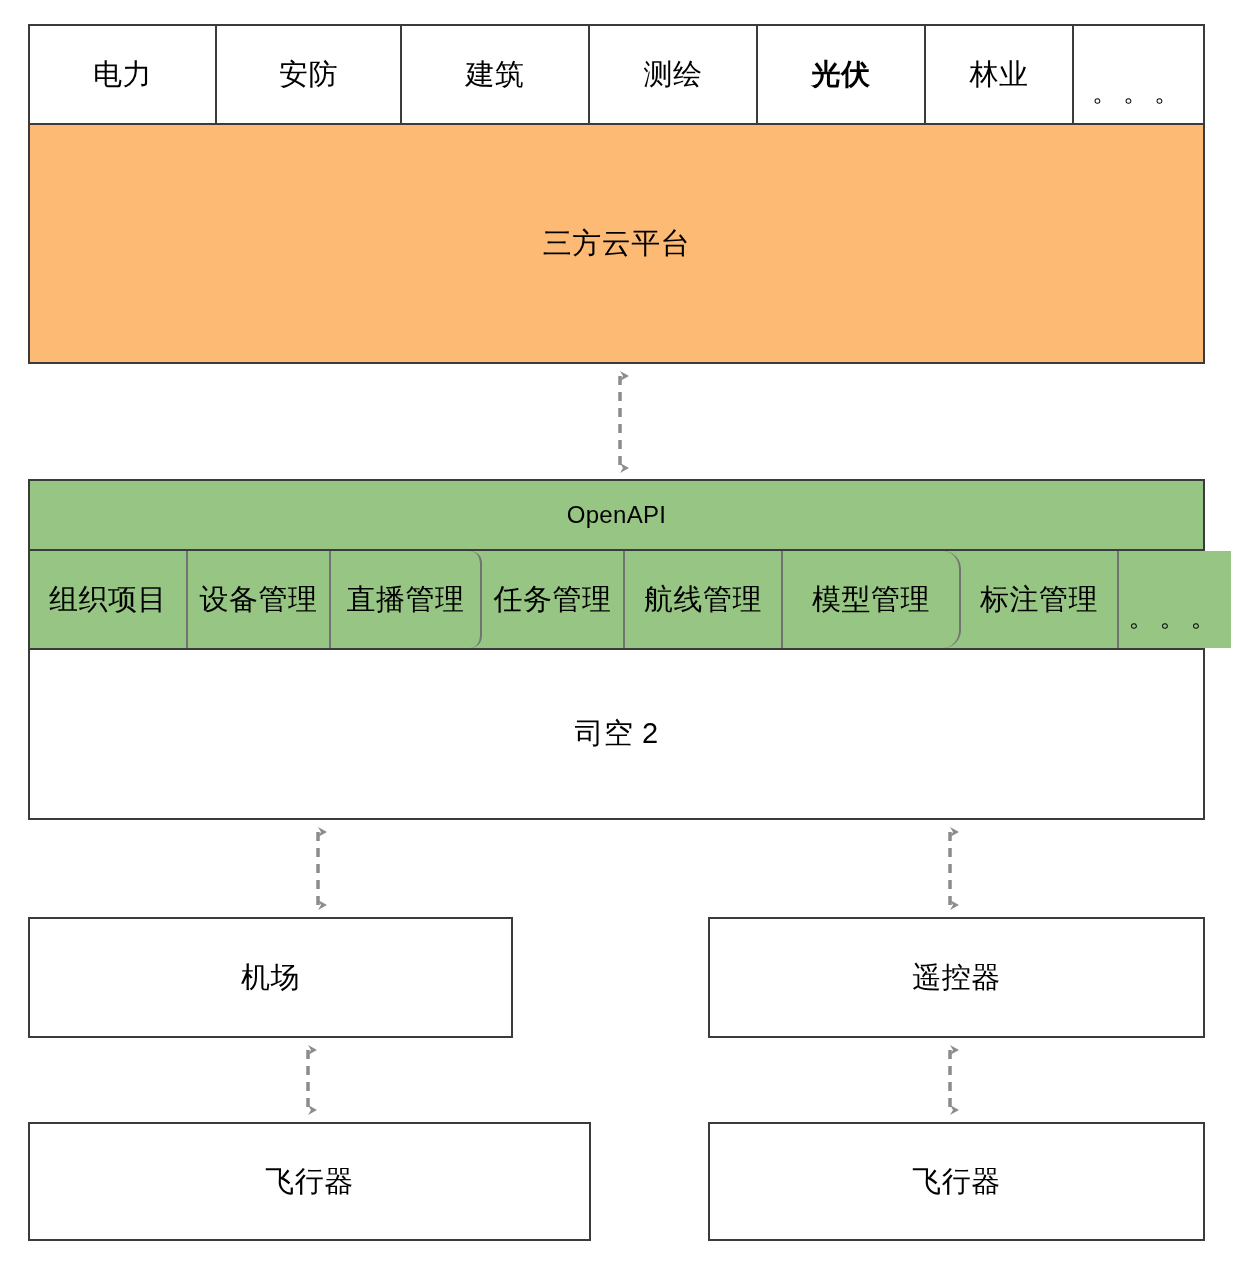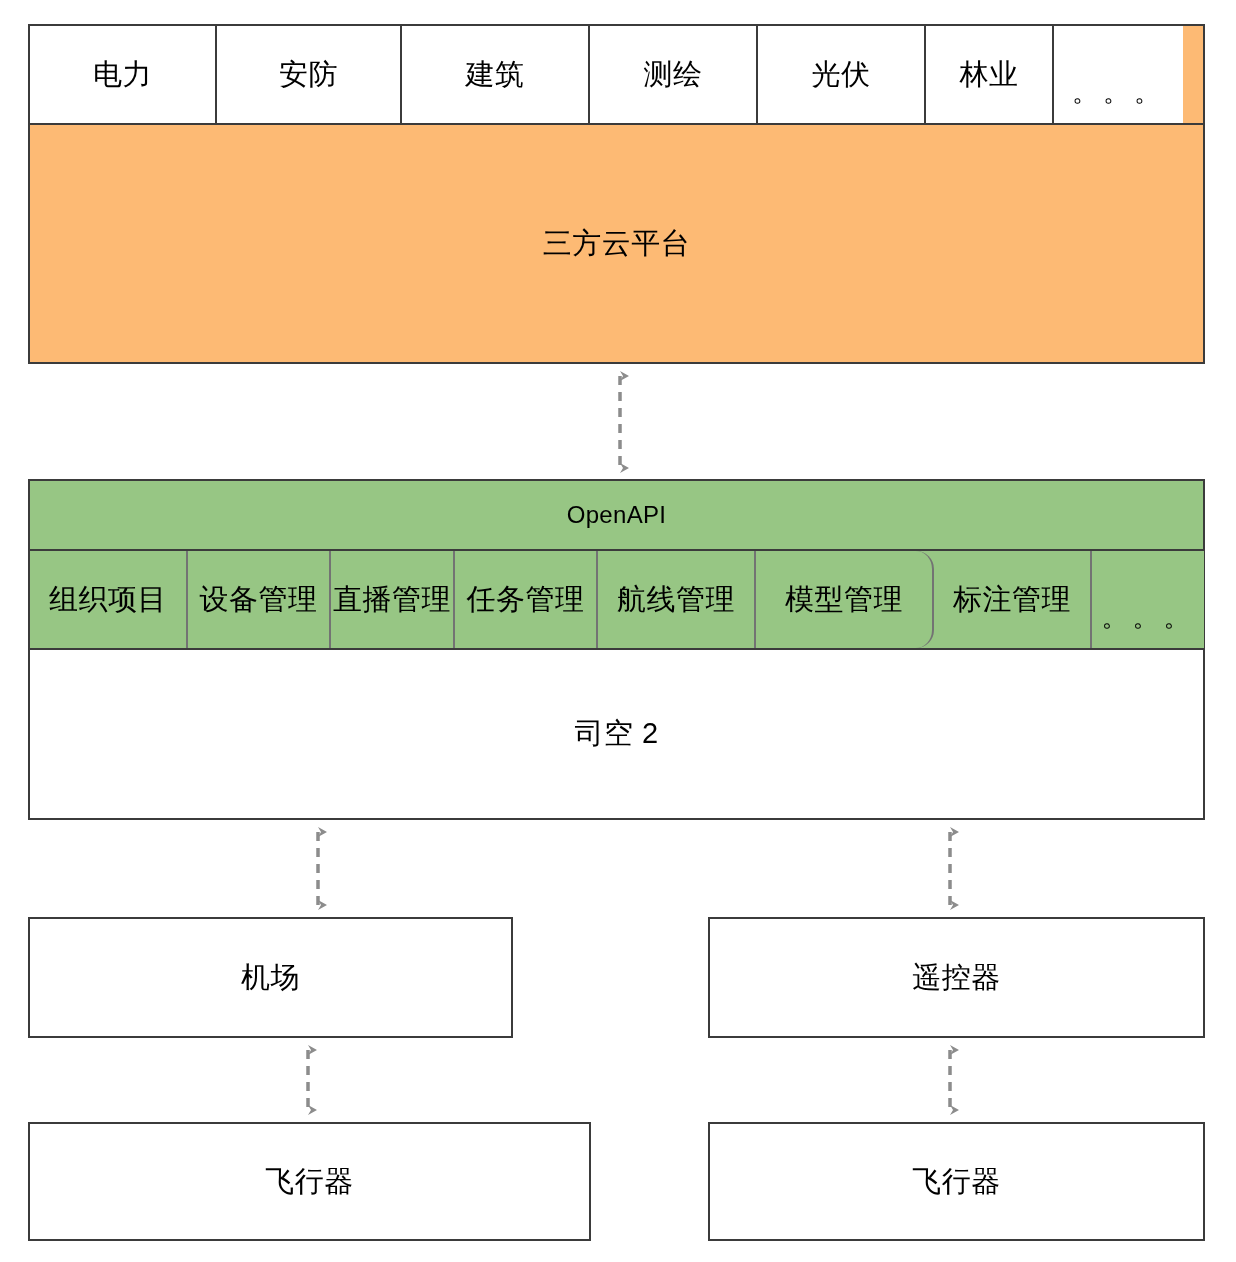--- a/index.html
+++ b/index.html
@@ -191,24 +191,24 @@
       </div>
       <div class="industry-cell" style="width: 185px; flex: 0 0 auto;">
         <span class="label">安防</span>
       </div>
       <div class="industry-cell" style="width: 188px; flex: 0 0 auto;">
         <span class="label">建筑</span>
       </div>
       <div class="industry-cell" style="width: 168px; flex: 0 0 auto;">
         <span class="label">测绘</span>
       </div>
-      <div class="industry-cell" style="width: 168px; flex: 0 0 auto;">
+      <div class="industry-cell" style="width: 168px; flex: 0 0 auto; font-weight: bold;">
         <span class="label">光伏</span>
       </div>
-      <div class="industry-cell" style="width: 128px; flex: 0 0 auto;">
+      <div class="industry-cell" style="width: 148px; flex: 0 0 auto;">
         <span class="label">林业</span>
       </div>
       <div class="industry-cell ellipsis-cell" style="width: 129px; flex: 0 0 auto;">
         <span class="label ellipsis">。。。</span>
       </div>
     </div>
     <div id="third-party-body">
       <span class="label">三方云平台</span>
     </div>
   </div>
@@ -229,21 +229,21 @@
     <div id="openapi-bar">
       <span id="openapi-label" class="label">OpenAPI</span>
     </div>
     <div id="module-row">
       <div class="module-cell" style="width: 158px; flex: 0 0 auto;">
         <span class="label">组织项目</span>
       </div>
       <div class="module-cell" style="width: 143px; flex: 0 0 auto;">
         <span class="label">设备管理</span>
       </div>
-      <div class="module-cell" style="width: 124px; flex: 0 0 auto;">
+      <div class="module-cell" style="width: 151px; flex: 0 0 auto; border-radius: 12px;">
         <span class="label">直播管理</span>
       </div>
       <div class="module-cell" style="width: 143px; flex: 0 0 auto;">
         <span class="label">任务管理</span>
       </div>
       <div class="module-cell" style="width: 158px; flex: 0 0 auto;">
         <span class="label">航线管理</span>
       </div>
       <div class="module-cell" style="width: 178px; flex: 0 0 auto; border-radius: 18px;">
         <span class="label">模型管理</span>

